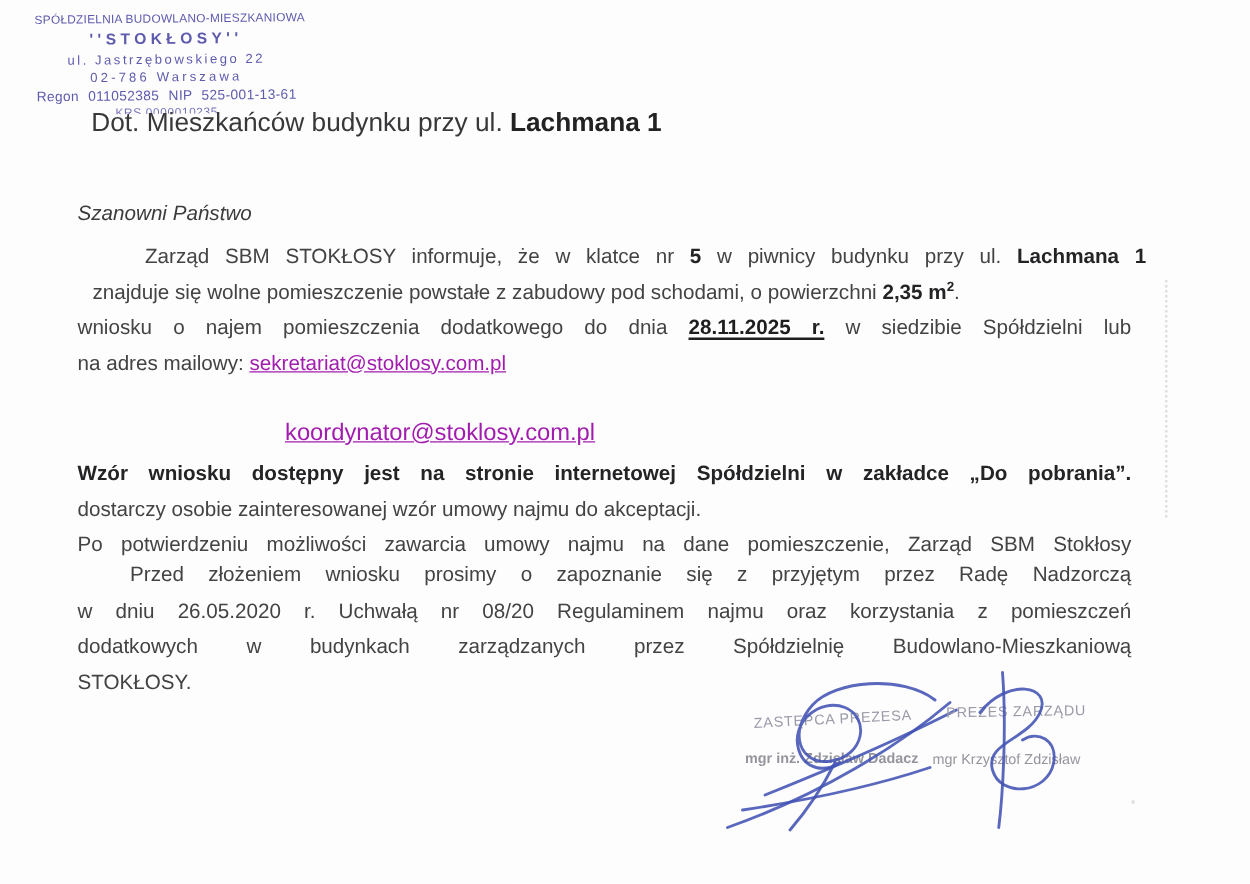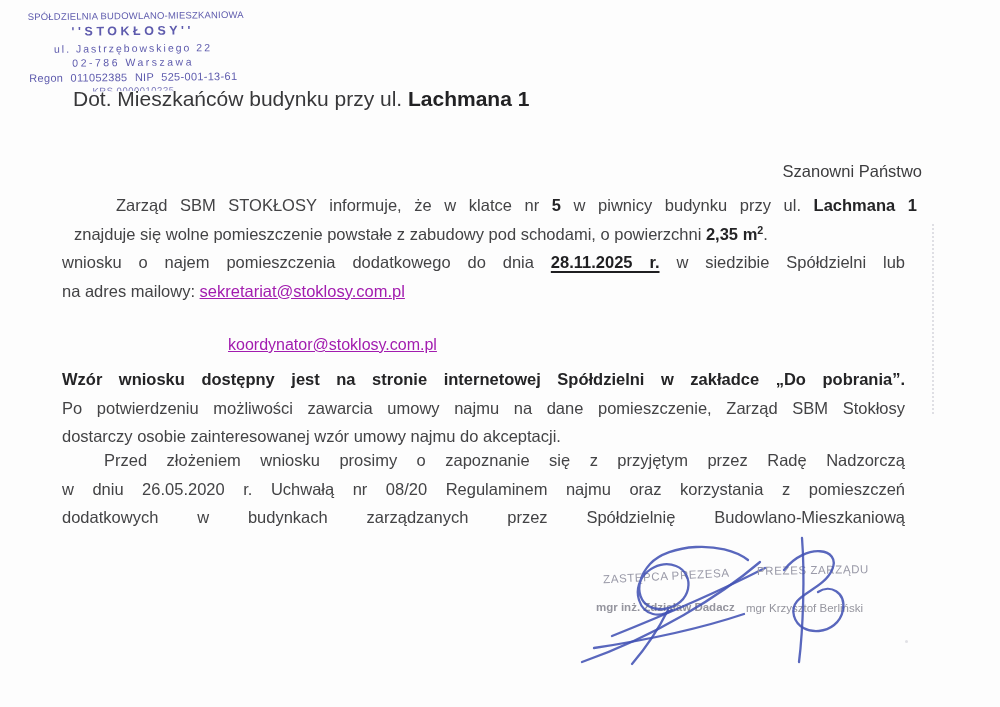--- a/index.html
+++ b/index.html
@@ -18,30 +18,30 @@
   .stamp .s1{font-size:9.5px;letter-spacing:0.2px;white-space:nowrap;}
   .stamp .s2{font-size:12.5px;font-weight:700;letter-spacing:3.5px;margin-top:2px;}
   .stamp .s3{font-size:10.5px;letter-spacing:2px;margin-top:2px;}
   .stamp .s4{font-size:10.5px;letter-spacing:2.5px;margin-top:1px;}
   .stamp .s5{font-size:11px;letter-spacing:0.3px;word-spacing:4px;margin-top:2px;white-space:nowrap;}
   .stamp .s6{font-size:9.5px;letter-spacing:0.5px;height:6px;overflow:hidden;opacity:.85;}
   
   .abs{position:absolute;}
   .subject{left:73px;top:87px;font-size:21px;color:#38383a;}
   .subject .b{font-weight:700;color:#222224;}
-  .salutation{left:62px;top:162px;width:860px;text-align:right;font-size:16.5px;color:#3c3c3e;}
+  .salutation{left:62px;top:162px;width:860px;text-align:left;font-size:16.5px;color:#3c3c3e;font-style:italic;}
   .para{left:62px;width:843px;font-size:16.5px;color:#434345;}
   .line{height:28.5px;line-height:28.5px;white-space:nowrap;}
   .jline{white-space:normal;text-align:justify;text-align-last:justify;}
   .indent{text-indent:42px;}
   .b{font-weight:700;color:#242426;}
   sup{font-size:0.65em;vertical-align:super;line-height:0;}
   .deadline{font-weight:700;color:#1f1f21;text-decoration:underline;text-underline-offset:3px;text-decoration-thickness:2px;}
   .link{color:#a21caf;text-decoration:underline;cursor:pointer;}
-  .koord{left:228px;top:336px;font-size:16px;}
+  .koord{left:228px;top:336px;font-size:19px;}
   .p3bold{font-weight:700;color:#242426;}
   .dateline{left:67px;top:574px;font-size:16.5px;color:#48484a;}
   
   .sigtitle{position:absolute;font-size:11.5px;letter-spacing:0.6px;color:#9a9aa8;white-space:nowrap;}
   .signame{position:absolute;font-size:11.5px;color:#95959e;white-space:nowrap;}
   .sigtitle.left{left:603px;top:570px;transform:rotate(-3deg);}
   .signame.left{left:596px;top:601px;font-weight:bold;}
   .sigtitle.right{left:757px;top:564px;transform:rotate(-1deg);}
   .signame.right{left:746px;top:602px;}
   .ink{position:absolute;pointer-events:none;}
@@ -76,43 +76,44 @@
 
   <div class="abs para" style="top:248px;">
     <div class="line jline"><span>wniosku o najem pomieszczenia dodatkowego do dnia </span><span class="deadline">28.11.2025 r.</span><span> w siedzibie Spółdzielni lub</span></div>
     <div class="line"><span>na adres mailowy: </span><a class="link">sekretariat@stoklosy.com.pl</a></div>
   </div>
 
   <div class="abs koord"><a class="link">koordynator@stoklosy.com.pl</a></div>
 
   <div class="abs para" style="top:365px;">
     <div class="line jline p3bold">Wzór wniosku dostępny jest na stronie internetowej Spółdzielni w zakładce „Do pobrania”.</div>
+    <div class="line">dostarczy osobie zainteresowanej wzór umowy najmu do akceptacji.</div>
     <div class="line jline">Po potwierdzeniu możliwości zawarcia umowy najmu na dane pomieszczenie, Zarząd SBM Stokłosy</div>
-    <div class="line">dostarczy osobie zainteresowanej wzór umowy najmu do akceptacji.</div>
   </div>
 
   <div class="abs para" style="top:446px;">
     <div class="line jline indent">Przed złożeniem wniosku prosimy o zapoznanie się z przyjętym przez Radę Nadzorczą</div>
     <div class="line jline">w dniu 26.05.2020 r. Uchwałą nr 08/20 Regulaminem najmu oraz korzystania z pomieszczeń</div>
     <div class="line jline">dodatkowych w budynkach zarządzanych przez Spółdzielnię Budowlano-Mieszkaniową</div>
+    <div class="line">STOKŁOSY.</div>
   </div>
 
 
   <div class="sigtitle left">ZASTĘPCA PREZESA</div>
   <div class="signame left">mgr inż. Zdzisław Dadacz</div>
   <svg class="ink" style="left:572px;top:538px;" width="200" height="130" viewBox="0 0 200 130">
     <path d="M176,22 C150,2 96,6 78,26 C58,48 68,74 92,71 C120,67 124,36 104,28 C84,20 60,40 67,62 C72,78 88,80 100,72"></path>
     <path d="M188,24 C148,58 84,98 10,124"></path>
     <path d="M40,98 C95,76 150,52 193,30"></path>
     <path d="M22,110 C75,102 130,90 172,76"></path>
     <path d="M96,72 C84,96 72,112 60,126"></path>
   </svg>
 
   <div class="sigtitle right">PREZES ZARZĄDU</div>
-  <div class="signame right">mgr Krzysztof Berliński</div>
+  <div class="signame right">mgr Krzysztof Zdzisław</div>
   <svg class="ink" style="left:758px;top:534px;" width="112" height="132" viewBox="0 0 112 132">
     <path d="M44,4 C47,42 45,96 41,128"></path>
     <path d="M26,36 C48,8 84,14 74,36 C64,58 30,60 36,82 C42,104 80,102 85,76 C88,58 72,50 60,58"></path>
   </svg>
 
   <div class="artifact-line"></div>
   <div class="artifact-speck"></div>
 
 </div>
 

